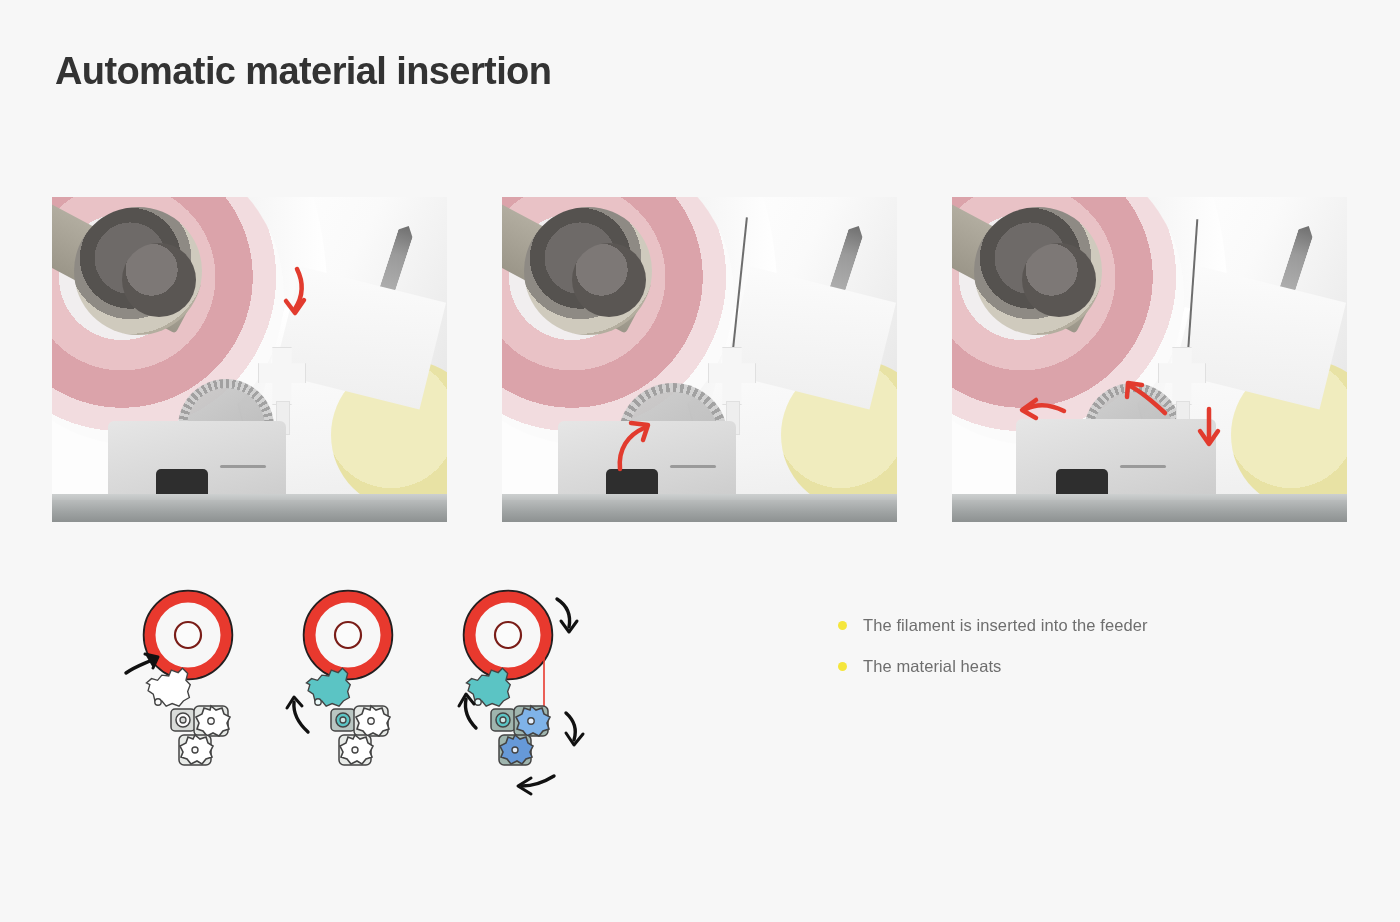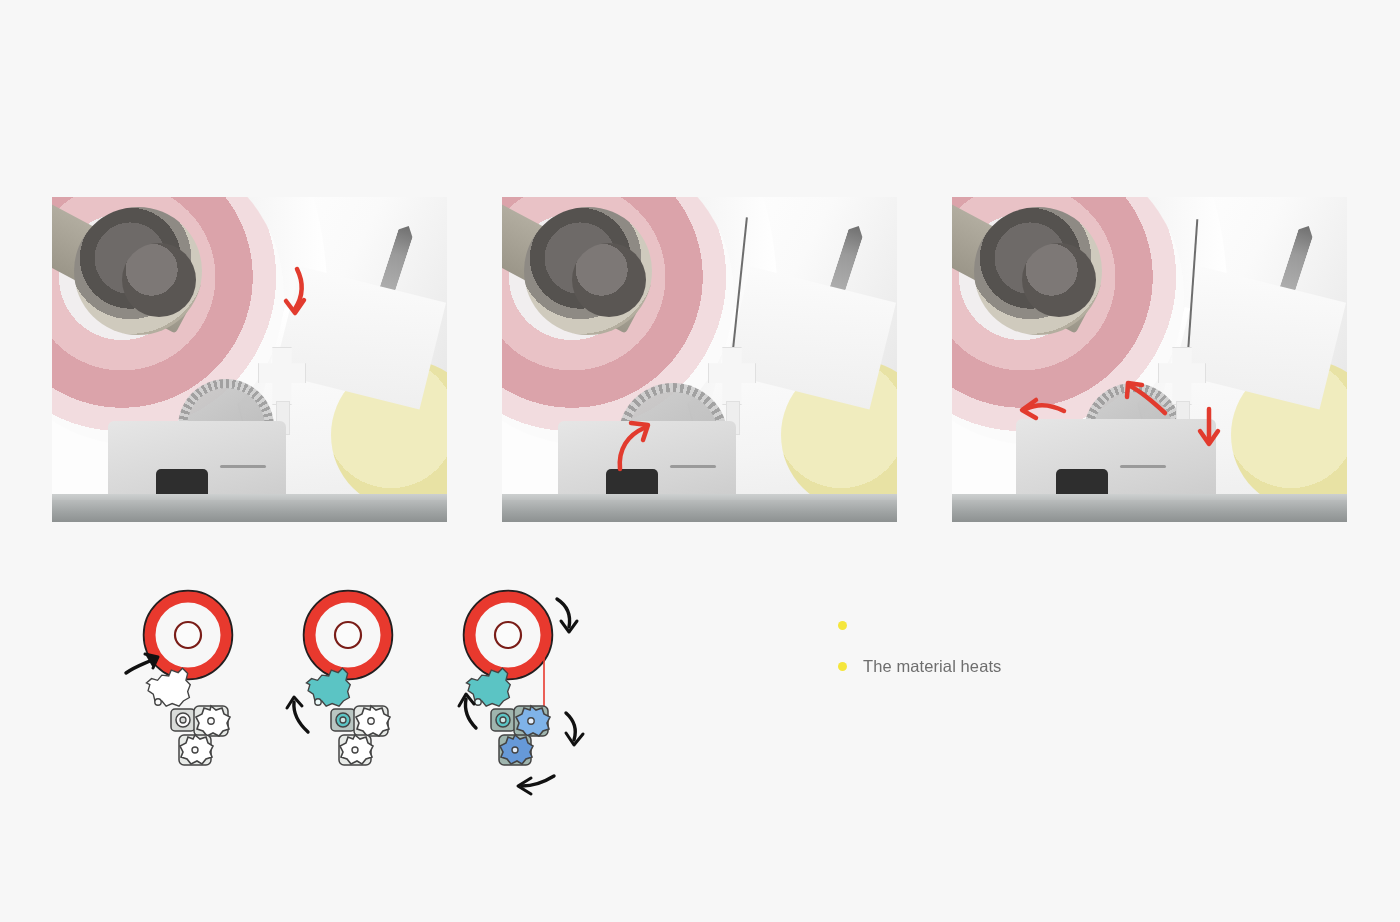--- a/index.html
+++ b/index.html
@@ -266,20 +266,21 @@
     color: #6e6e6e;
     letter-spacing: 0.1px;
     white-space: nowrap;
   }
 </style>
 </head>
 <body>
 
 <div class="page">
 
+  <h1 class="page-title">Automatic material insertion</h1>
 
   <div class="photo-strip">
 
     <div class="photo-panel">
       <div class="scene">
         <div class="roll-body"></div>
         <div class="roll-rim"></div>
         <div class="yellow-cover"></div>
         <div class="yellow-spool"></div>
         <div class="blade"></div>
@@ -487,20 +488,21 @@
           <path d="M91,198 L78,206 L91,214" stroke-width="3"></path>
         </g>
       </g>
     </svg>
 
   </div>
 
   <ul class="steps" style="list-style:none;">
     <li class="step-item">
       <span class="step-bullet"></span>
+      <span class="step-label">The filament is inserted into the feeder</span>
     </li>
     <li class="step-item">
       <span class="step-bullet"></span>
       <span class="step-label">The material heats</span>
     </li>
   </ul>
 
 </div>
 
 </body></html>

